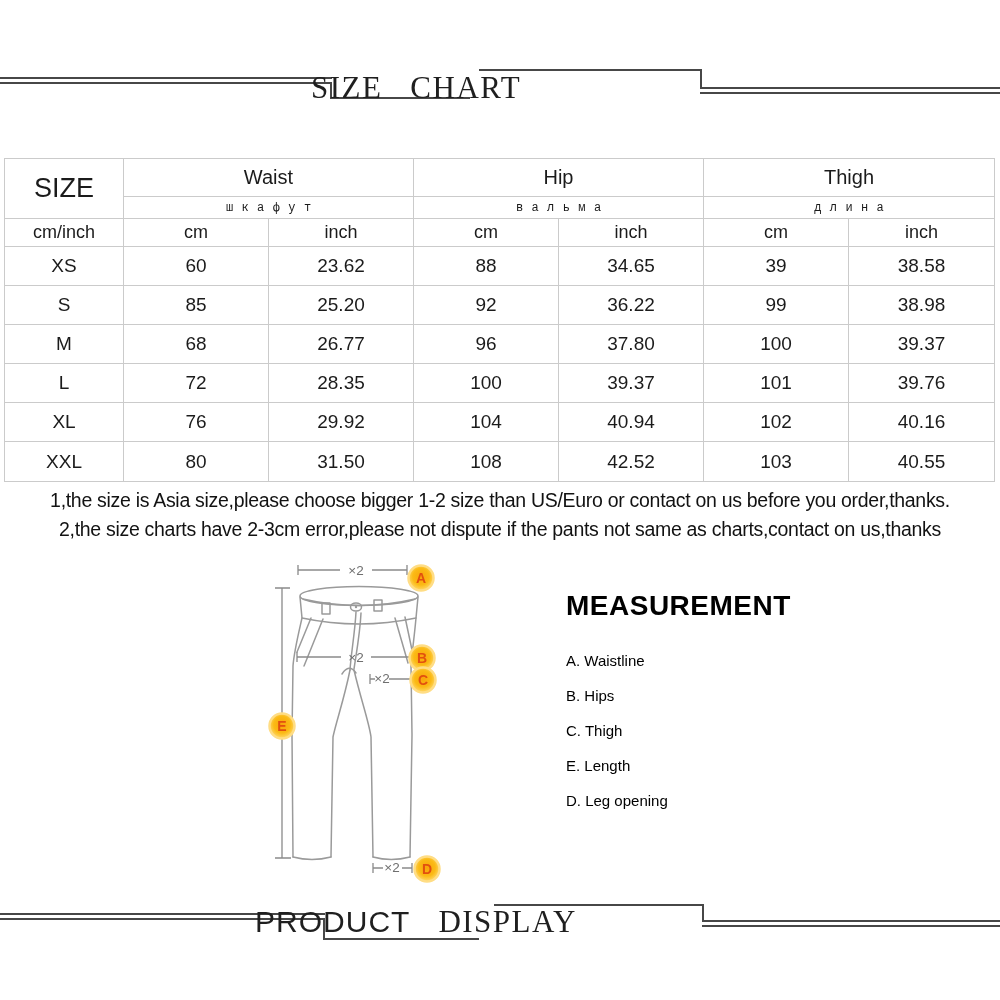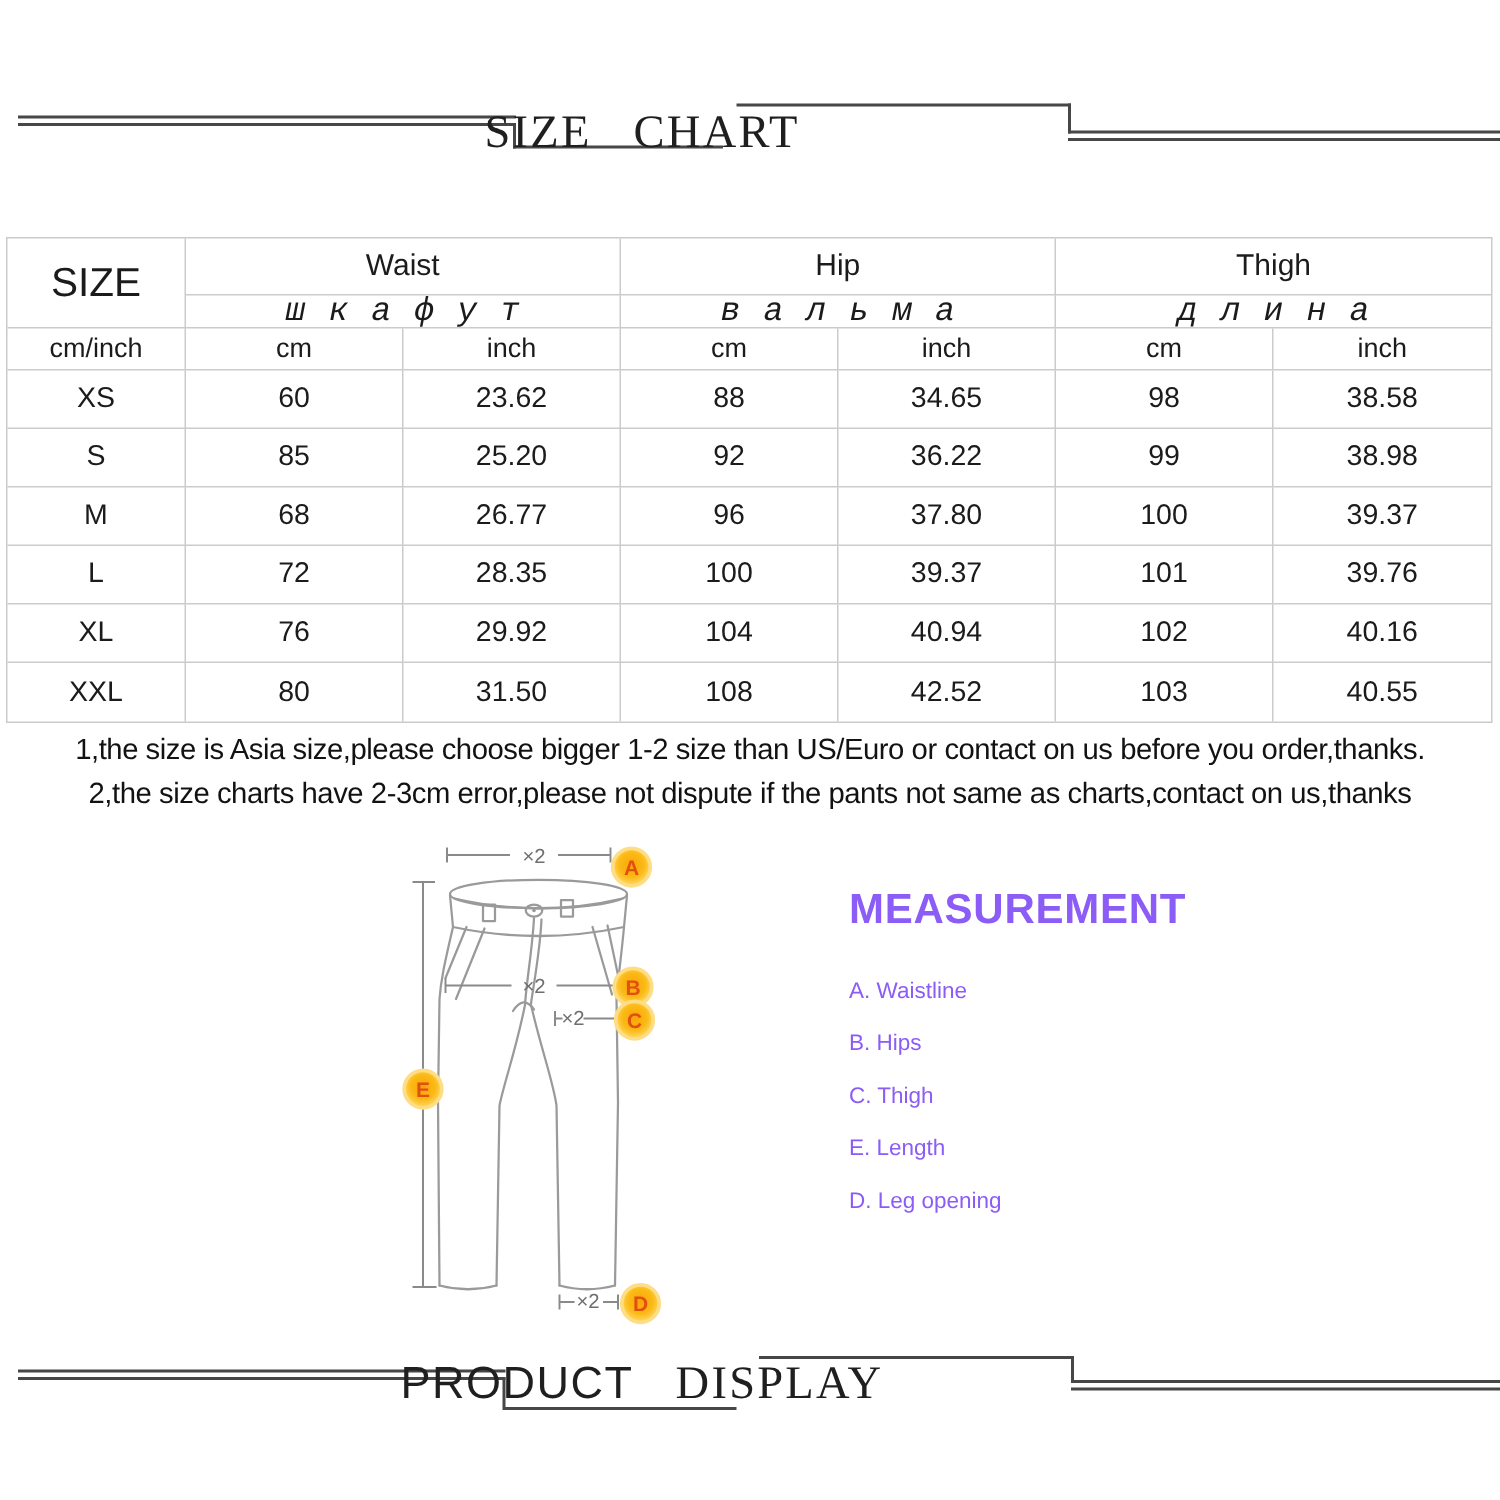--- a/index.html
+++ b/index.html
@@ -1,21 +1,21 @@
 <!DOCTYPE html>
 <html><head>
 <meta charset="utf-8">
 <style>
   html,body { margin:0; padding:0; background:#fff; }
   .page {
     position:relative; width:1000px; height:1000px; background:#ffffff;
     font-family:"Liberation Sans", sans-serif; color:#1b1b1b; overflow:hidden;
   }
   
-  .banner { position:absolute; left:12px; width:860px; height:62px; }
+  .banner { position:absolute; left:0; width:860px; height:62px; }
   .dline { position:absolute; height:7px; box-sizing:border-box;
            border-top:2px solid #474747; border-bottom:2px solid #474747; }
   .sline { position:absolute; background:#474747; }
   .banner-text { position:absolute; left:0; width:100%; top:8px; text-align:center;
                  transform:translateX(-14px); color:#1f1f1f; white-space:nowrap; }
   .serif-word { font-family:"Liberation Serif", serif; font-size:31px; letter-spacing:1.5px; }
   .sans-word  { font-family:"Liberation Sans", sans-serif; font-size:30px; letter-spacing:1px; }
   .w1 { margin-right:28px; }
   
   .size-table {
@@ -26,34 +26,34 @@
   }
   .size-table > div {
     border-right:1px solid #cbcbcb; border-bottom:1px solid #cbcbcb;
     display:flex; align-items:center; justify-content:center; overflow:hidden;
   }
   .size-table > .no-r { border-right:none; }
   .size-table > .no-b { border-bottom:none; }
   .h-size  { grid-row:1 / 3; grid-column:1; font-size:27px; }
   .h-group { font-size:20px; }
   .cyr { font-family:"Liberation Mono","DejaVu Sans Mono",monospace;
-         font-size:22px; letter-spacing:0.7em; padding-left:0.7em;font-style:italic; }
+         font-size:12px; letter-spacing:0.7em; padding-left:0.7em; }
   .h-unit { font-size:18px; }
   .d-cell { font-size:19px; }
   
   .notes { position:absolute; left:0; top:486px; width:1000px; text-align:center;
            font-size:19.5px; line-height:28.5px; letter-spacing:-0.3px; color:#121212; }
   
   .pants-svg { position:absolute; left:255px; top:545px; }
   .outline { fill:none; stroke:#9a9a9a; stroke-width:1.5; stroke-linecap:round; stroke-linejoin:round; }
   .mline { fill:none; stroke:#8a8a8a; stroke-width:1.3; }
   .mul { font-family:"Liberation Sans",sans-serif; font-size:13.5px; fill:#6f6f6f; text-anchor:middle; }
   .marker-letter { font-family:"Liberation Sans",sans-serif; font-size:14px; font-weight:bold;
                    fill:#E2500F; text-anchor:middle; }
-  .measure-block { position:absolute; left:566px; top:590px; color:#8b5cf6; }
+  .measure-block { position:absolute; left:566px; top:590px; color:#000000; }
   .measure-title { font-size:28px; font-weight:bold; letter-spacing:0.5px; margin:0 0 21px 0; }
   .measure-item { font-size:15px; line-height:35px; white-space:nowrap; }
 </style>
 </head>
 <body>
 
 <div class="page">
 
   <div class="banner" style="top:62px;">
     <div class="dline" style="left:0; top:15px; width:332px;"></div>
@@ -81,21 +81,21 @@
     <div class="h-unit" style="grid-row:3; grid-column:4;">cm</div>
     <div class="h-unit" style="grid-row:3; grid-column:5;">inch</div>
     <div class="h-unit" style="grid-row:3; grid-column:6;">cm</div>
     <div class="h-unit no-r" style="grid-row:3; grid-column:7;">inch</div>
 
     <div class="d-cell" style="grid-row:4;">XS</div>
     <div class="d-cell" style="grid-row:4;">60</div>
     <div class="d-cell" style="grid-row:4;">23.62</div>
     <div class="d-cell" style="grid-row:4;">88</div>
     <div class="d-cell" style="grid-row:4;">34.65</div>
-    <div class="d-cell" style="grid-row:4;">98</div>
+    <div class="d-cell" style="grid-row:4;">39</div>
     <div class="d-cell no-r" style="grid-row:4;">38.58</div>
 
     <div class="d-cell" style="grid-row:5;">S</div>
     <div class="d-cell" style="grid-row:5;">85</div>
     <div class="d-cell" style="grid-row:5;">25.20</div>
     <div class="d-cell" style="grid-row:5;">92</div>
     <div class="d-cell" style="grid-row:5;">36.22</div>
     <div class="d-cell" style="grid-row:5;">99</div>
     <div class="d-cell no-r" style="grid-row:5;">38.98</div>
 

